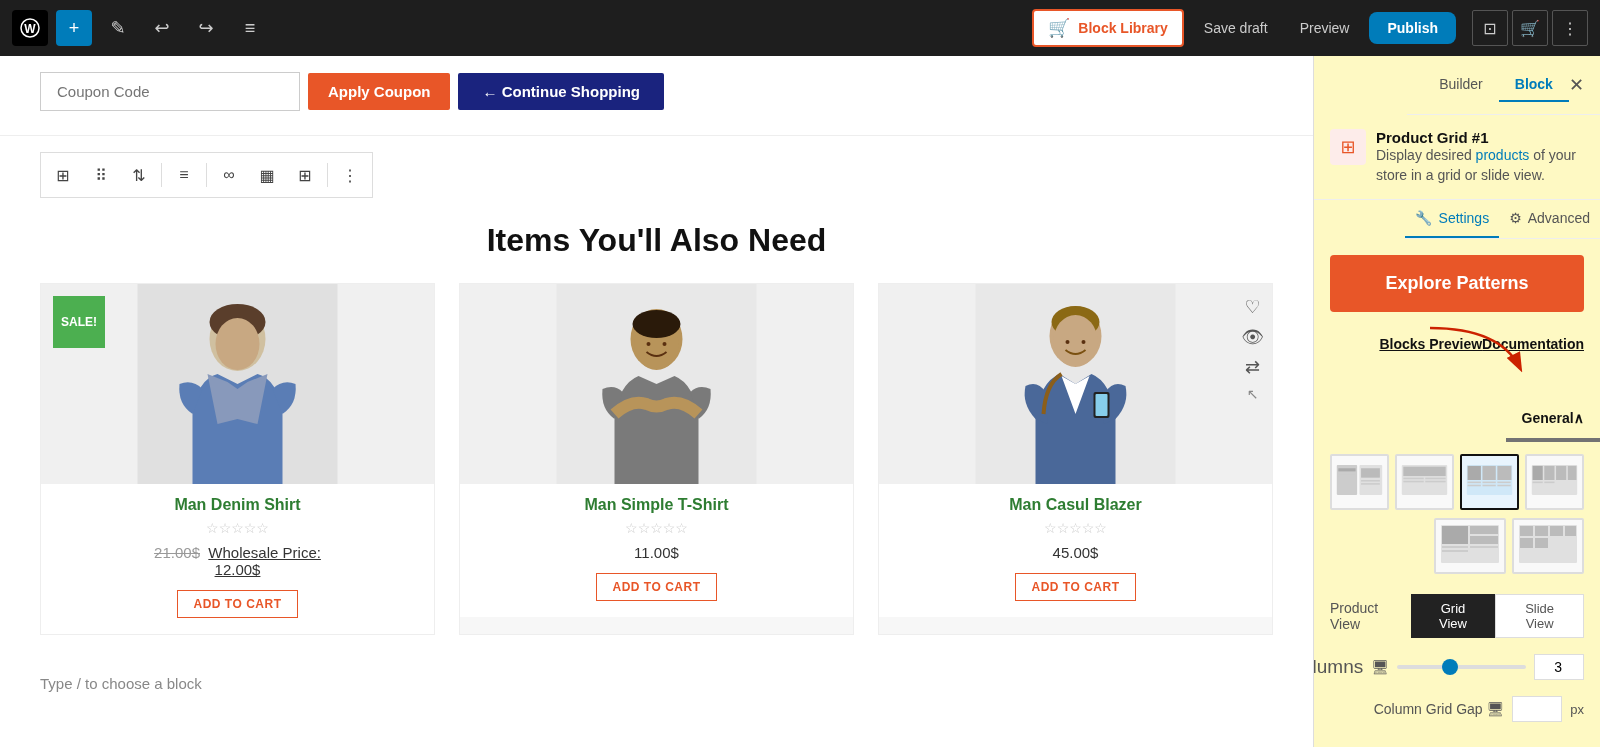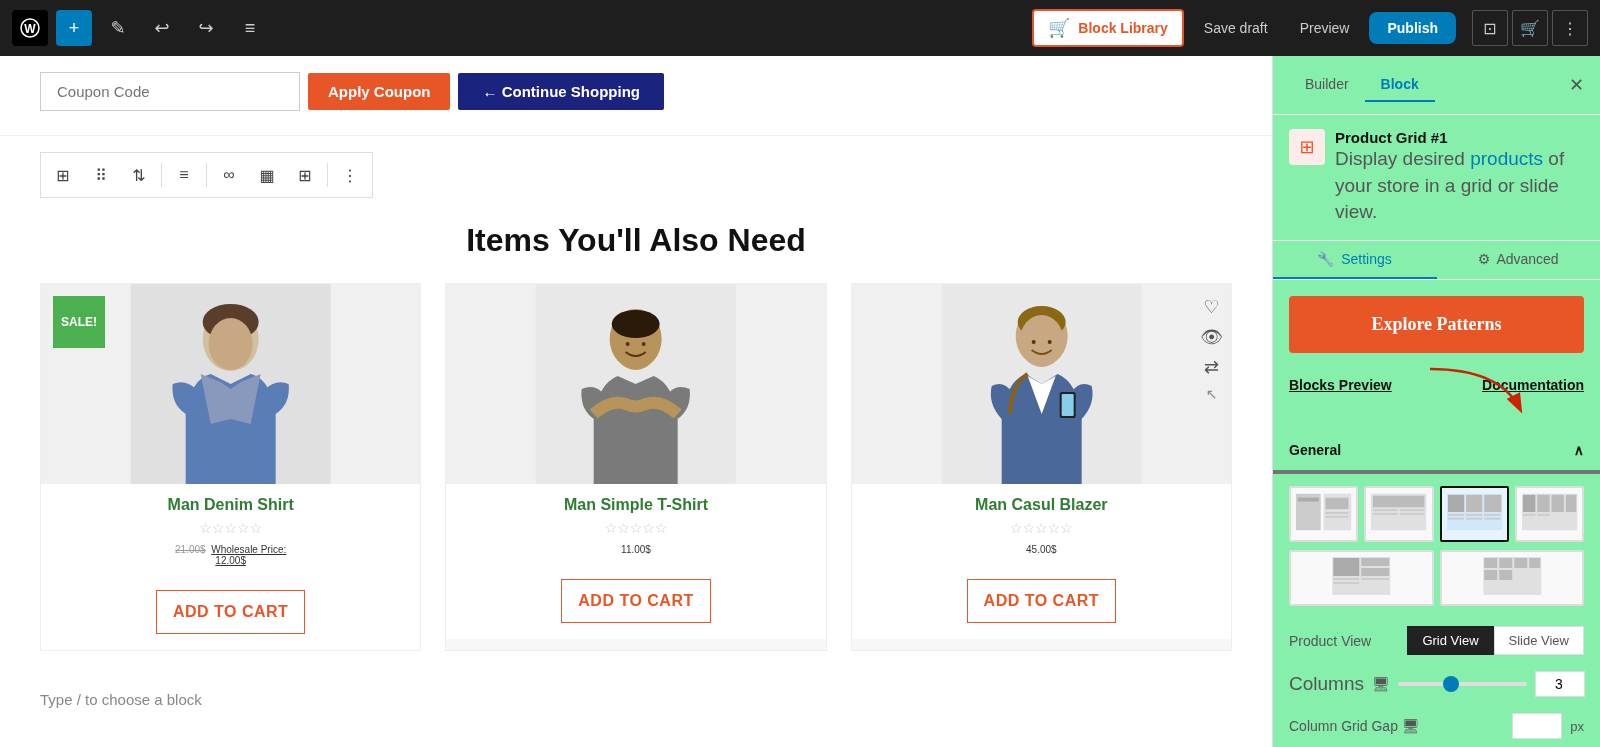--- a/index.html
+++ b/index.html
@@ -143,38 +143,38 @@
       align-items: center;
     }
     .product-action-icon {
       font-size: 18px; color: #555; cursor: pointer;
     }
     .cursor-icon { font-size: 14px; color: #888; }
 
     .product-info { padding: 12px 12px 16px 12px; background: white; text-align: center; }
     .product-name { color: #2e7d32; font-size: 16px; font-weight: 600; margin-bottom: 6px; }
     .product-stars { color: #ccc; font-size: 14px; margin-bottom: 8px; }
-    .product-price { font-size: 10px; color: #333; margin-bottom: 24px; }
+    .product-price { font-size: 15px; color: #333; margin-bottom: 12px; }
     .original-price { text-decoration: line-through; color: #999; }
     .wholesale-price { text-decoration: underline; }
     .add-to-cart-btn {
       border: 1px solid #e85628; background: white; color: #e85628;
-      padding: 12px 16px; font-size: 16px; font-weight: 700; cursor: pointer;
+      padding: 6px 16px; font-size: 12px; font-weight: 700; cursor: pointer;
       letter-spacing: 0.5px;
     }
 
     
     .bottom-hint {
       padding: 16px 40px; color: #888; font-size: 15px;
     }
 
     
     .right-panel {
-      width: 328px; background: #86efac; border-left: 1px solid #ddd;
-      display: flex; flex-direction: column; overflow-y: auto; flex-shrink: 0;
+      width: 287px; background: #fef9c3; border-left: 1px solid #ddd;
+      display: flex; flex-direction: column; overflow-y: auto; flex-shrink: 0; align-items: flex-end;
     }
 
     
     .panel-header {
       display: flex; align-items: center; justify-content: space-between;
       padding: 12px 16px; border-bottom: 1px solid #eee;
     }
     .panel-tabs { display: flex; gap: 0; }
     .panel-tab {
       padding: 8px 16px; font-size: 14px; cursor: pointer; border-bottom: 2px solid transparent;
@@ -187,39 +187,39 @@
 
     
     .block-info {
       padding: 14px 16px; border-bottom: 1px solid #eee; display: flex; align-items: flex-start; gap: 10px;
     }
     .block-icon-box {
       width: 36px; height: 36px; background: #fdecea; border-radius: 4px;
       display: flex; align-items: center; justify-content: center; color: #e85628; font-size: 18px; flex-shrink: 0;
     }
     .block-info-text h3 { font-size: 15px; font-weight: 700; color: #111; }
-    .block-info-text p { font-size: 19px; color: #555; line-height: 1.4; }
+    .block-info-text p { font-size: 14px; color: #555; line-height: 1.4; }
     .block-info-text p a { color: #007cba; text-decoration: none; }
 
     
     .settings-tabs {
       display: flex; border-bottom: 1px solid #eee;
     }
     .settings-tab {
       flex: 1; padding: 10px; text-align: center; font-size: 14px;
       cursor: pointer; color: #555; border-bottom: 2px solid transparent;
       display: flex; align-items: center; justify-content: center; gap: 6px;
     }
     .settings-tab.active { border-bottom: 2px solid #007cba; color: #007cba; }
 
     
     .explore-patterns-btn {
       margin: 16px; background: #e85628; color: white; border: none;
       padding: 18px; font-size: 18px; font-weight: 700; cursor: pointer;
-      border-radius: 4px; width: calc(100% - 32px); font-family: Liberation Serif, serif;
+      border-radius: 4px; width: calc(100% - 32px);
     }
 
     
     .links-row {
       display: flex; justify-content: space-between; padding: 8px 16px 16px 16px;
     }
     .panel-link {
       color: #111; font-size: 14px; font-weight: 600; text-decoration: underline; cursor: pointer;
     }
 

